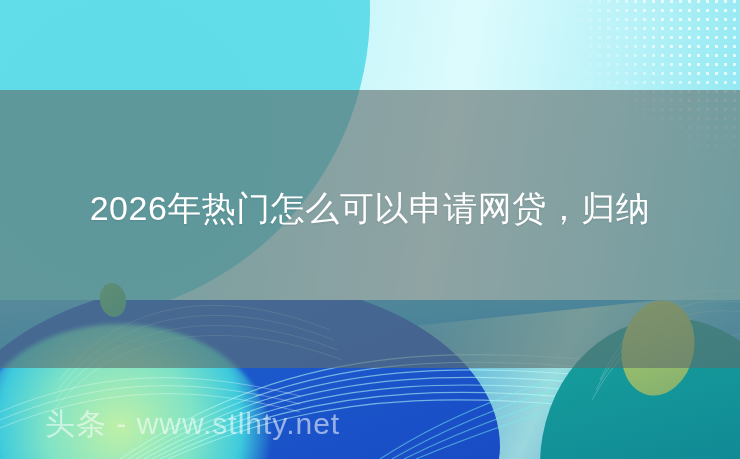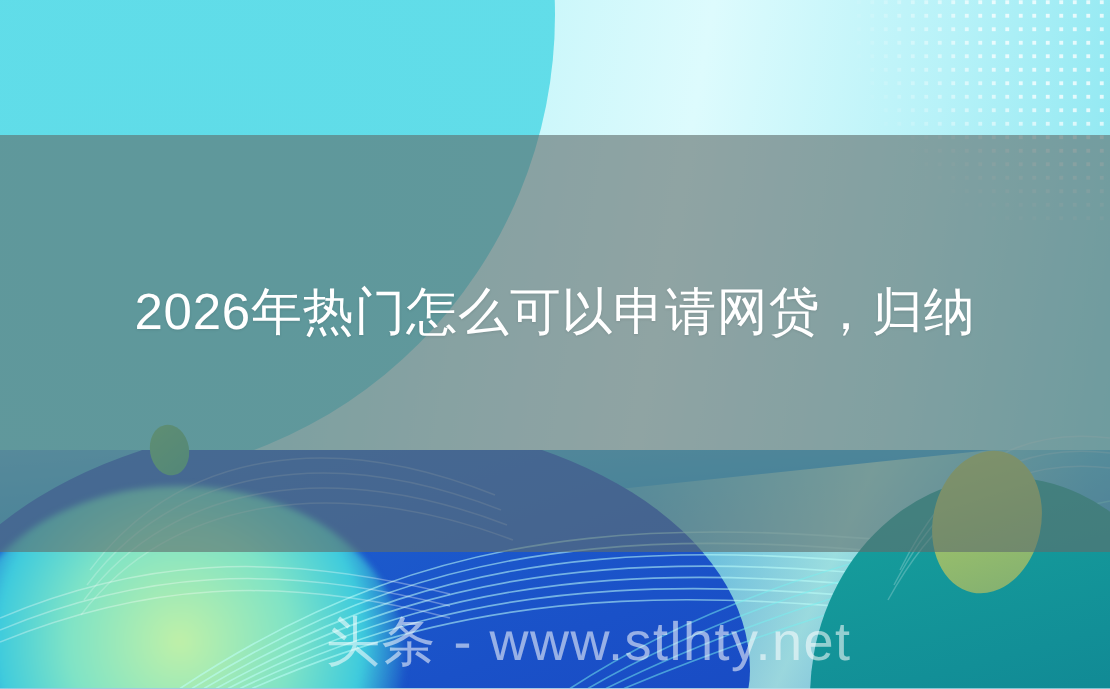--- a/index.html
+++ b/index.html
@@ -160,23 +160,23 @@
     letter-spacing: 0.5px;
     white-space: nowrap;
     text-shadow: 0 1px 2px rgba(0,0,0,0.10);
   }
   
   #watermark {
     position: absolute;
     left: 0;
     right: 0;
     top: 404px;
-    text-align: center;
+    text-align: left;
     color: rgba(255,255,255,0.55);
-    font-size: 36px;
+    font-size: 30px;
     letter-spacing: 1px;
     white-space: nowrap;
     margin-left: 45px;
   }
 </style>
 </head>
 <body>
 
 <div id="banner">
 

